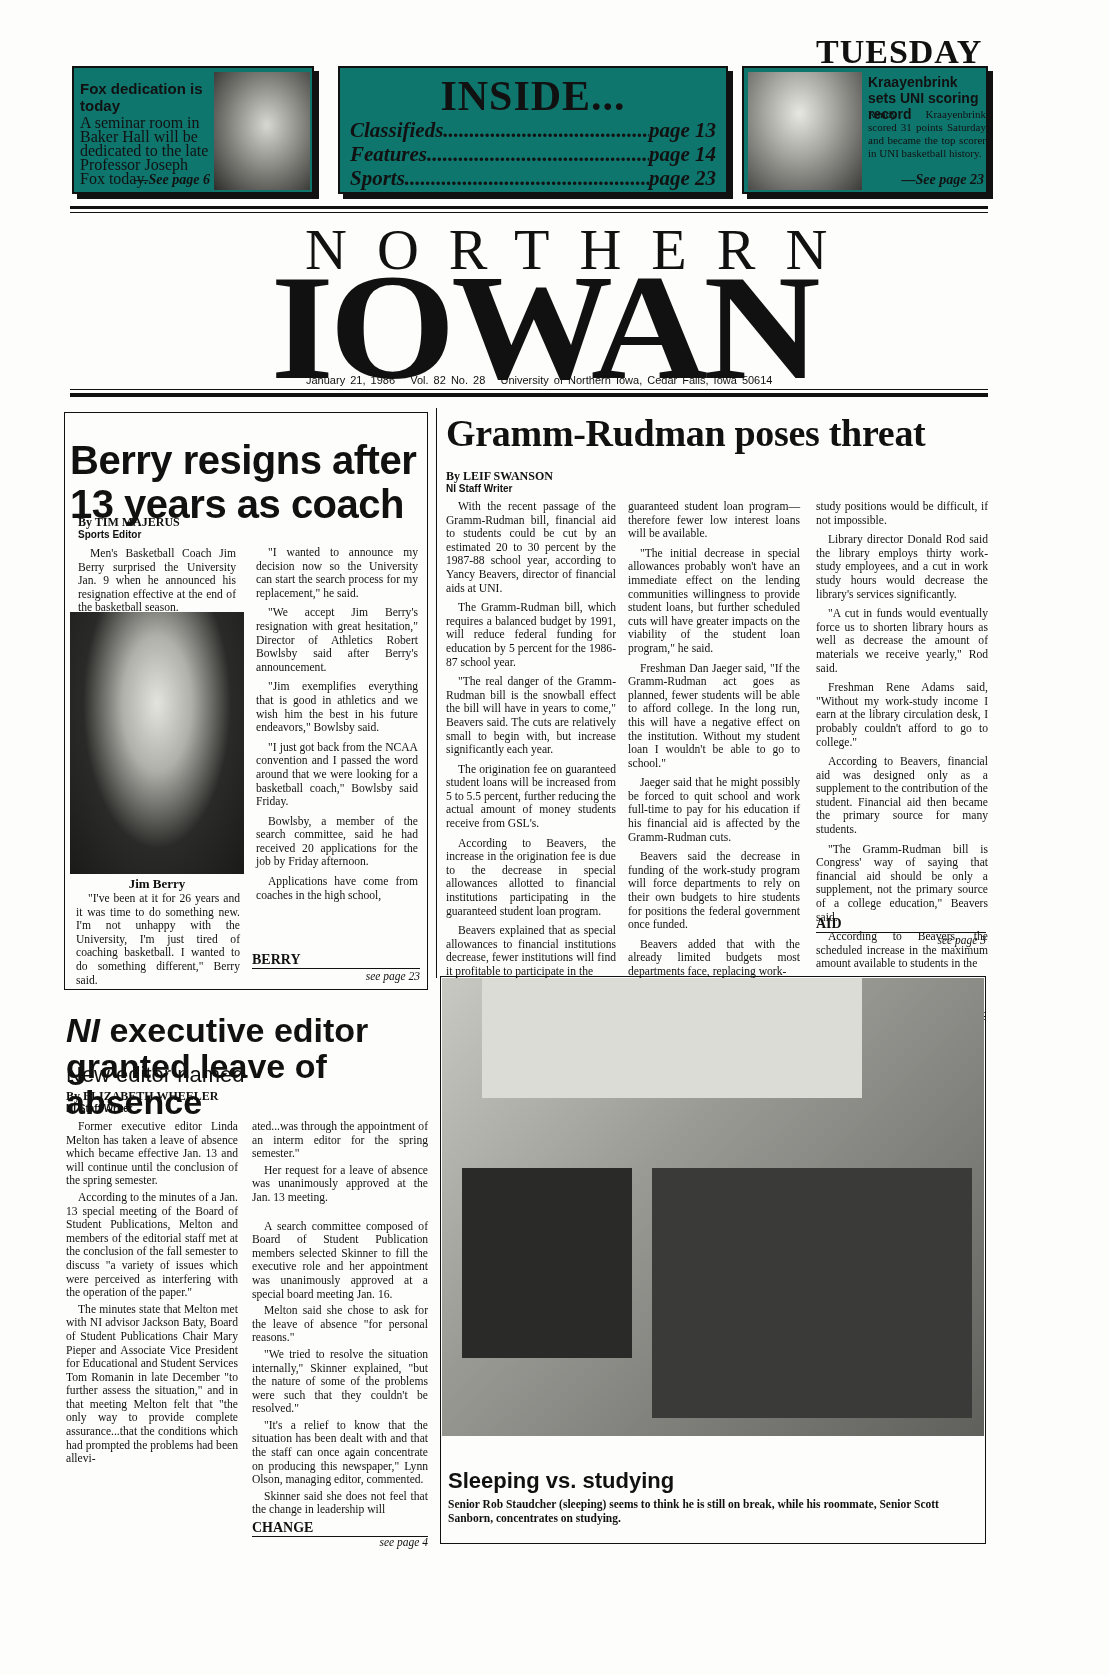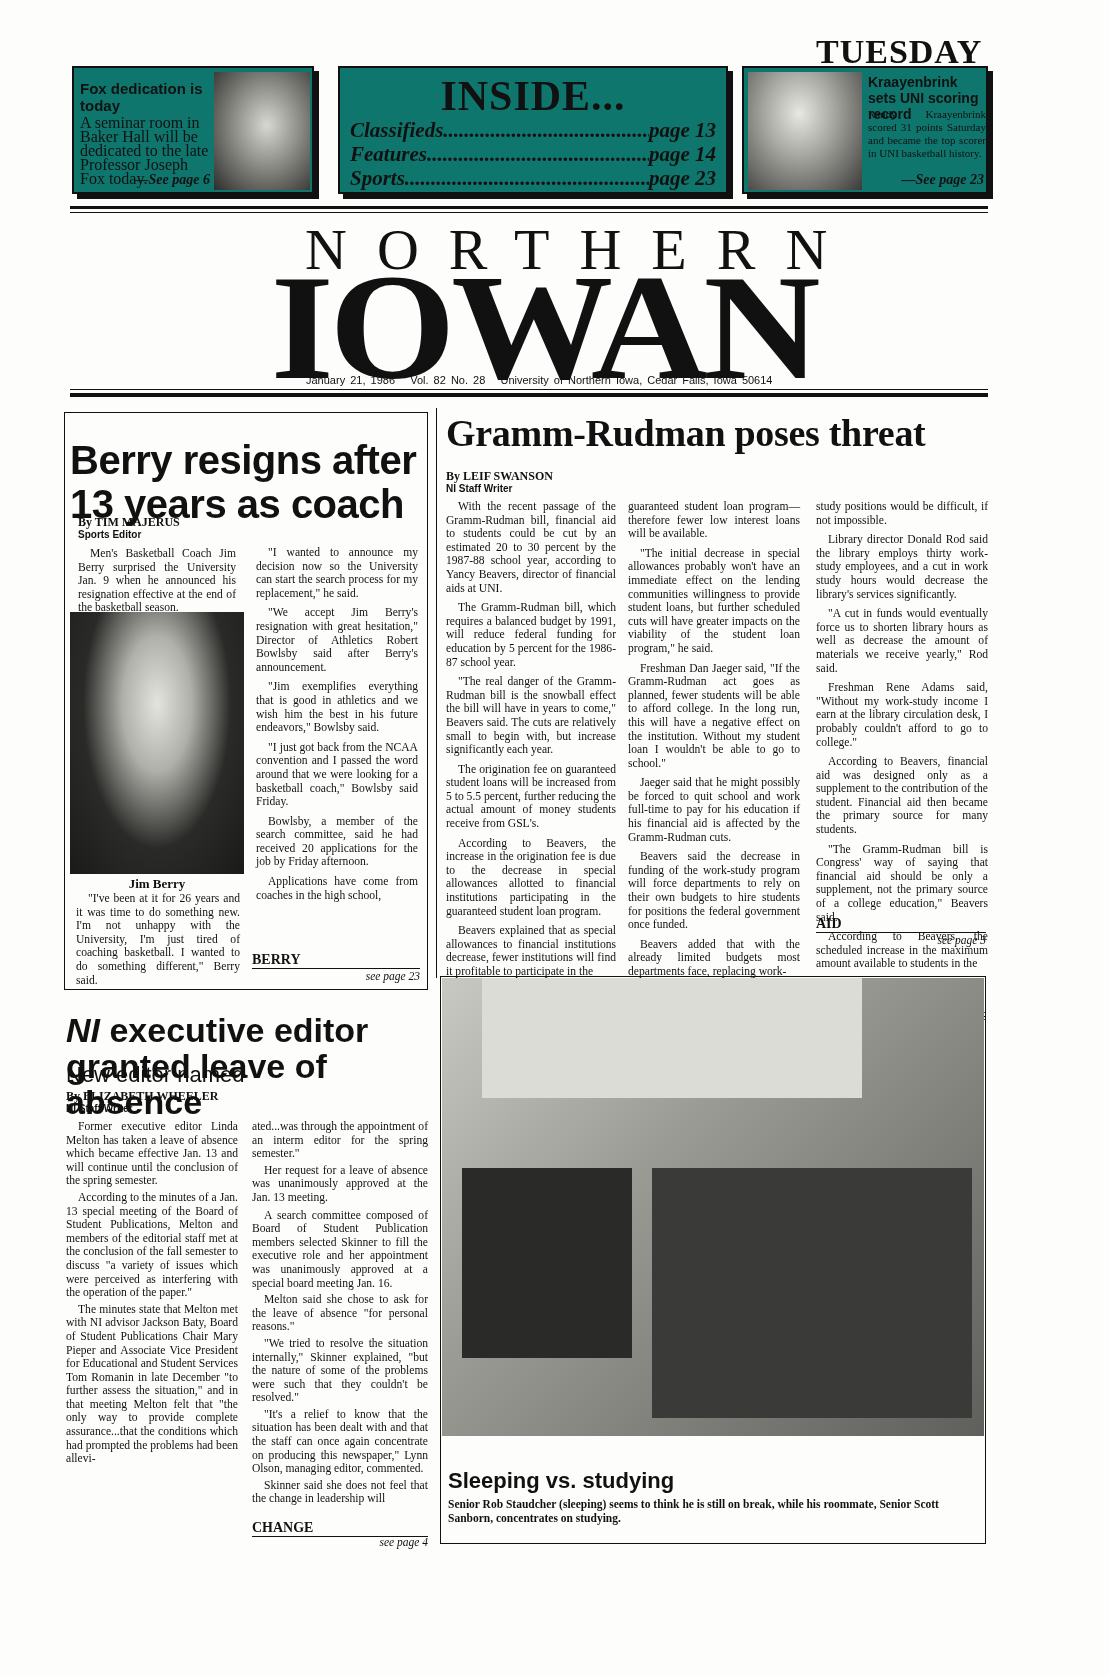--- a/index.html
+++ b/index.html
@@ -164,21 +164,21 @@
 <div class="abs byline" style="left:66px;top:1090px;">By ELIZABETH WHEELER</div>
 <div class="abs byline-role" style="left:66px;top:1103px;">NI Staff Writer</div>
 
 <div class="abs col" style="left:66px;top:1120px;width:172px;">
   <p style="margin-bottom:3px;">Former executive editor Linda Melton has taken a leave of absence which became effective Jan. 13 and will continue until the conclusion of the spring semester.</p>
   <p style="margin-bottom:3px;">According to the minutes of a Jan. 13 special meeting of the Board of Student Publications, Melton and members of the editorial staff met at the conclusion of the fall semester to discuss "a variety of issues which were perceived as interfering with the operation of the paper."</p>
   <p>The minutes state that Melton met with NI advisor Jackson Baty, Board of Student Publications Chair Mary Pieper and Associate Vice President for Educational and Student Services Tom Romanin in late December "to further assess the situation," and in that meeting Melton felt that "the only way to provide complete assurance...that the conditions which had prompted the problems had been allevi-</p>
 </div>
 <div class="abs col" style="left:252px;top:1120px;width:176px;">
   <p style="text-indent:0;margin-bottom:3px;">ated...was through the appointment of an interm editor for the spring semester."</p>
-  <p style="margin-bottom:4px;">Her request for a leave of absence was unanimously approved at the Jan. 13 meeting.</p>
+  <p style="margin-bottom:15px;">Her request for a leave of absence was unanimously approved at the Jan. 13 meeting.</p>
   <p style="margin-bottom:3px;">A search committee composed of Board of Student Publication members selected Skinner to fill the executive role and her appointment was unanimously approved at a special board meeting Jan. 16.</p>
   <p style="margin-bottom:3px;">Melton said she chose to ask for the leave of absence "for personal reasons."</p>
   <p style="margin-bottom:3px;">"We tried to resolve the situation internally," Skinner explained, "but the nature of some of the problems were such that they couldn't be resolved."</p>
   <p style="margin-bottom:3px;">"It's a relief to know that the situation has been dealt with and that the staff can once again concentrate on producing this newspaper," Lynn Olson, managing editor, commented.</p>
   <p>Skinner said she does not feel that the change in leadership will</p>
 </div>
 <div class="abs jump" style="left:252px;top:1520px;width:176px;">CHANGE</div>
 <div class="abs seepage" style="left:252px;top:1536px;width:176px;">see page 4</div>
 
 </body></html>

